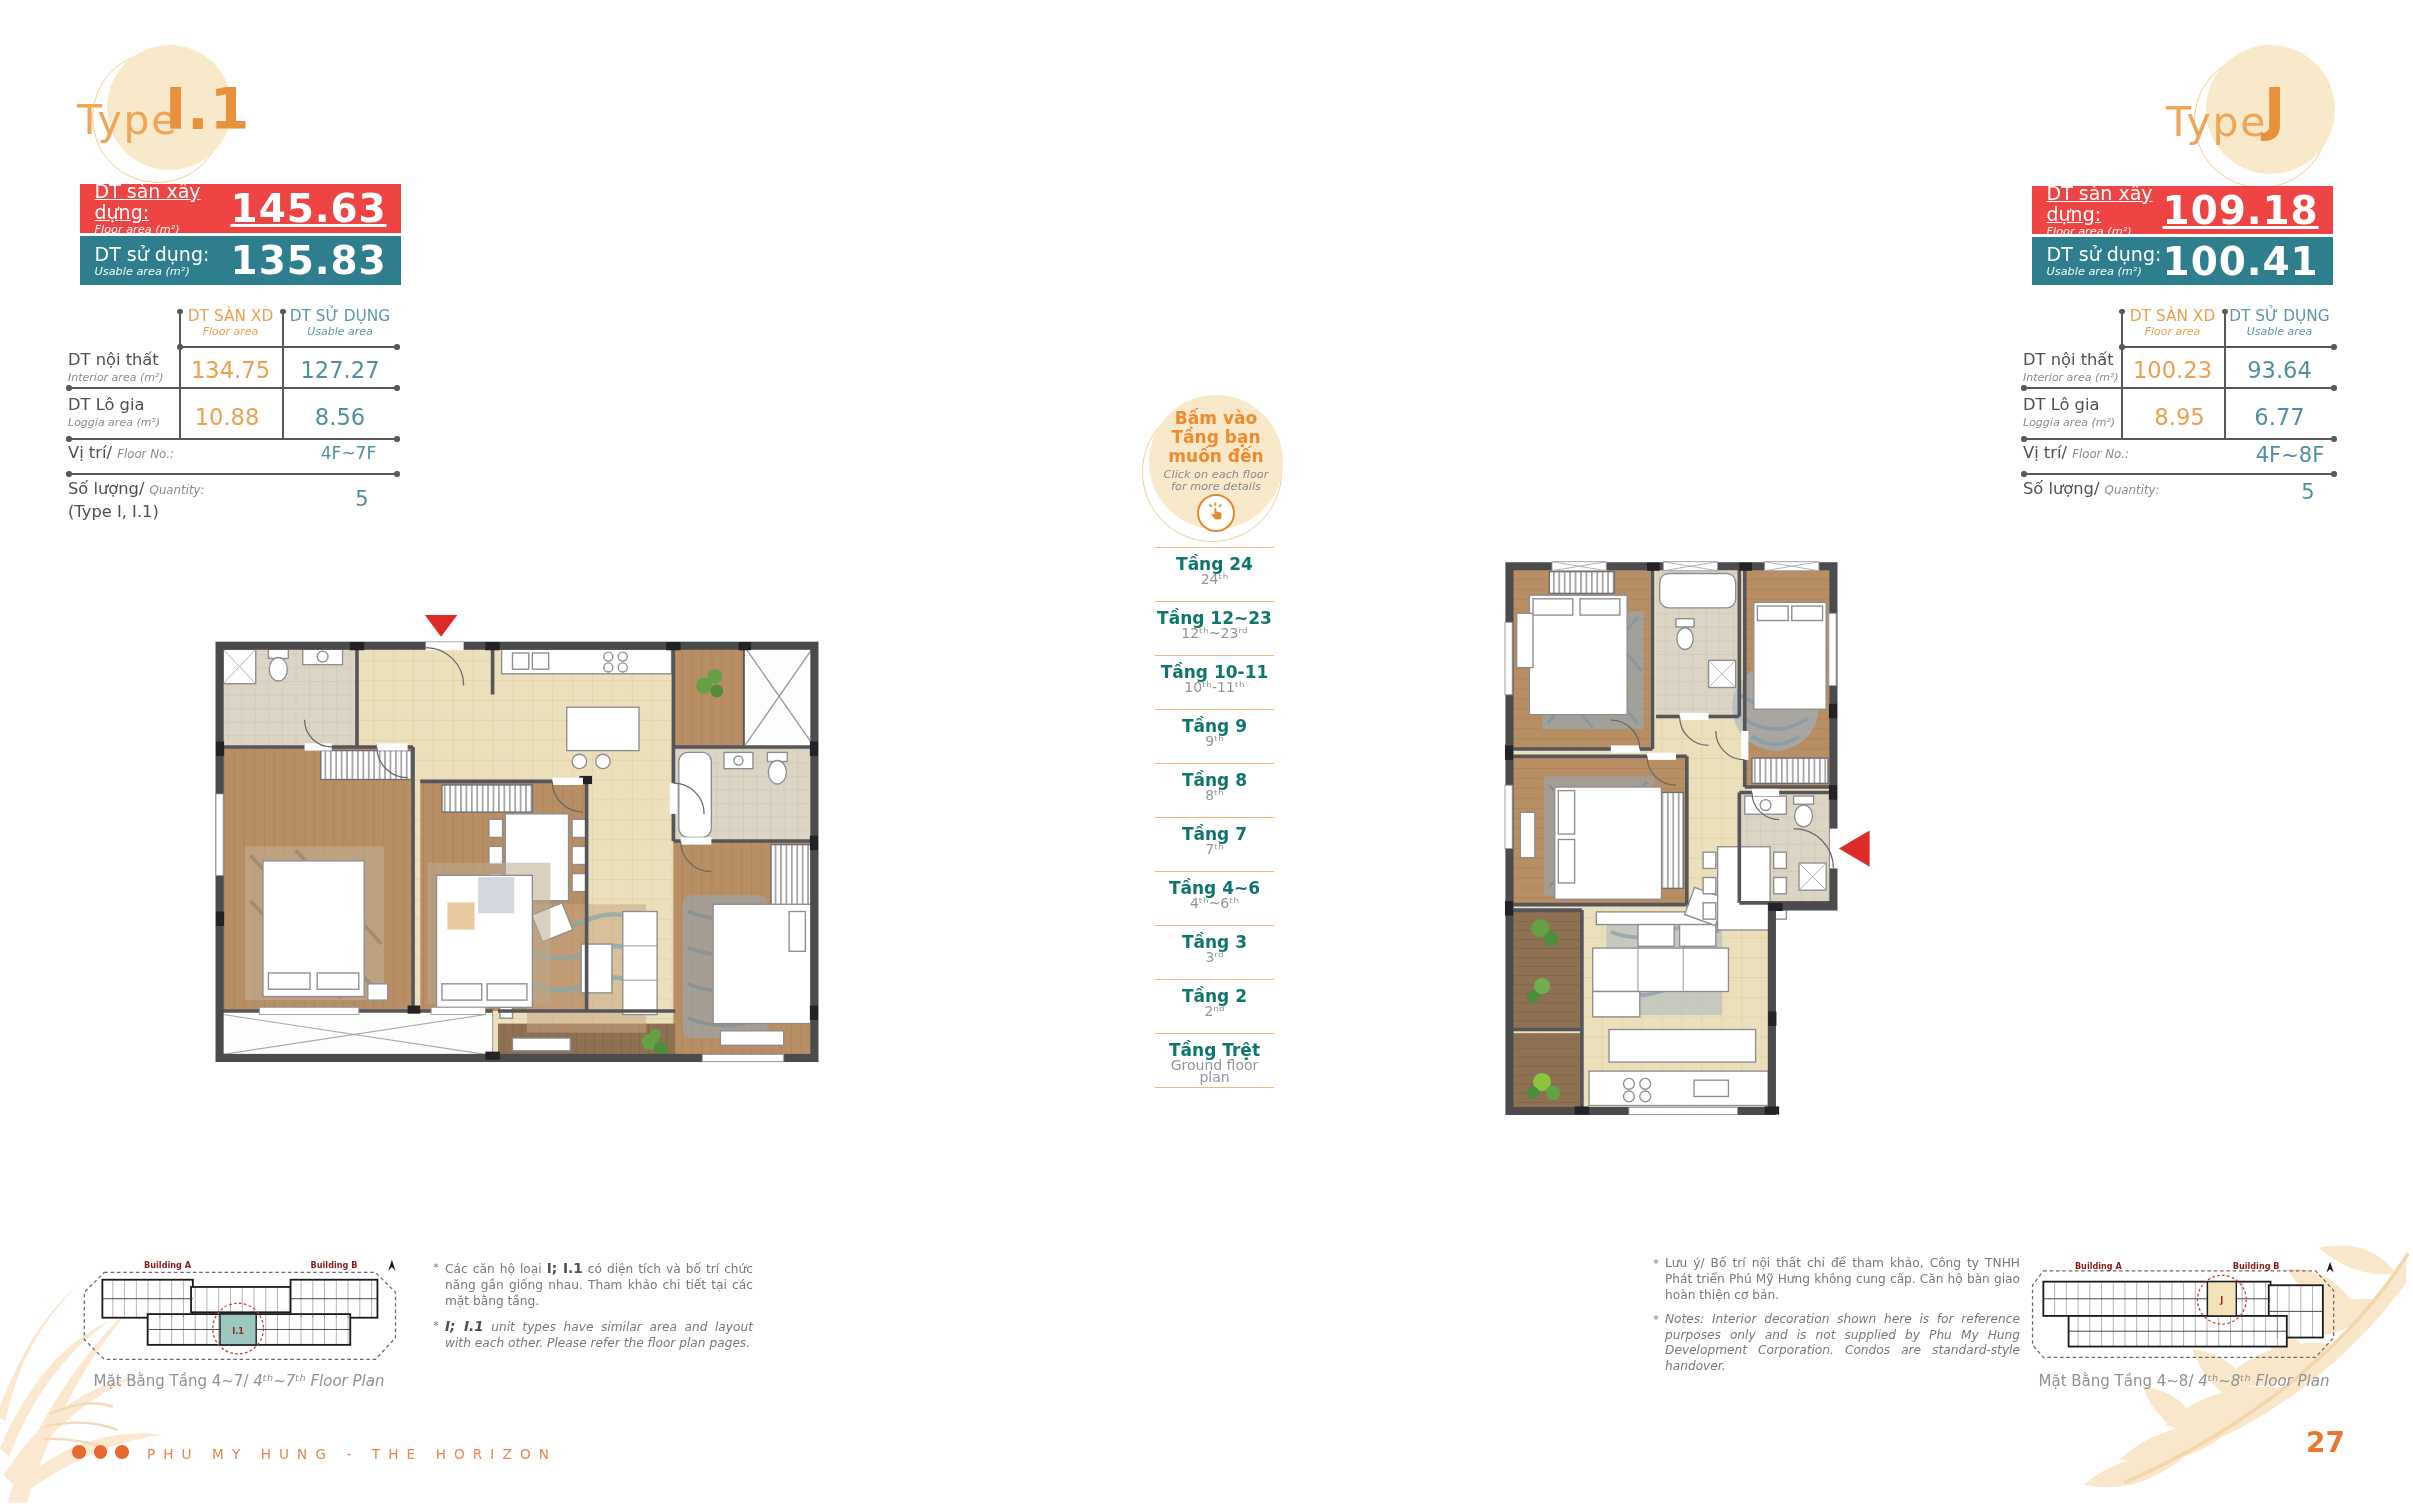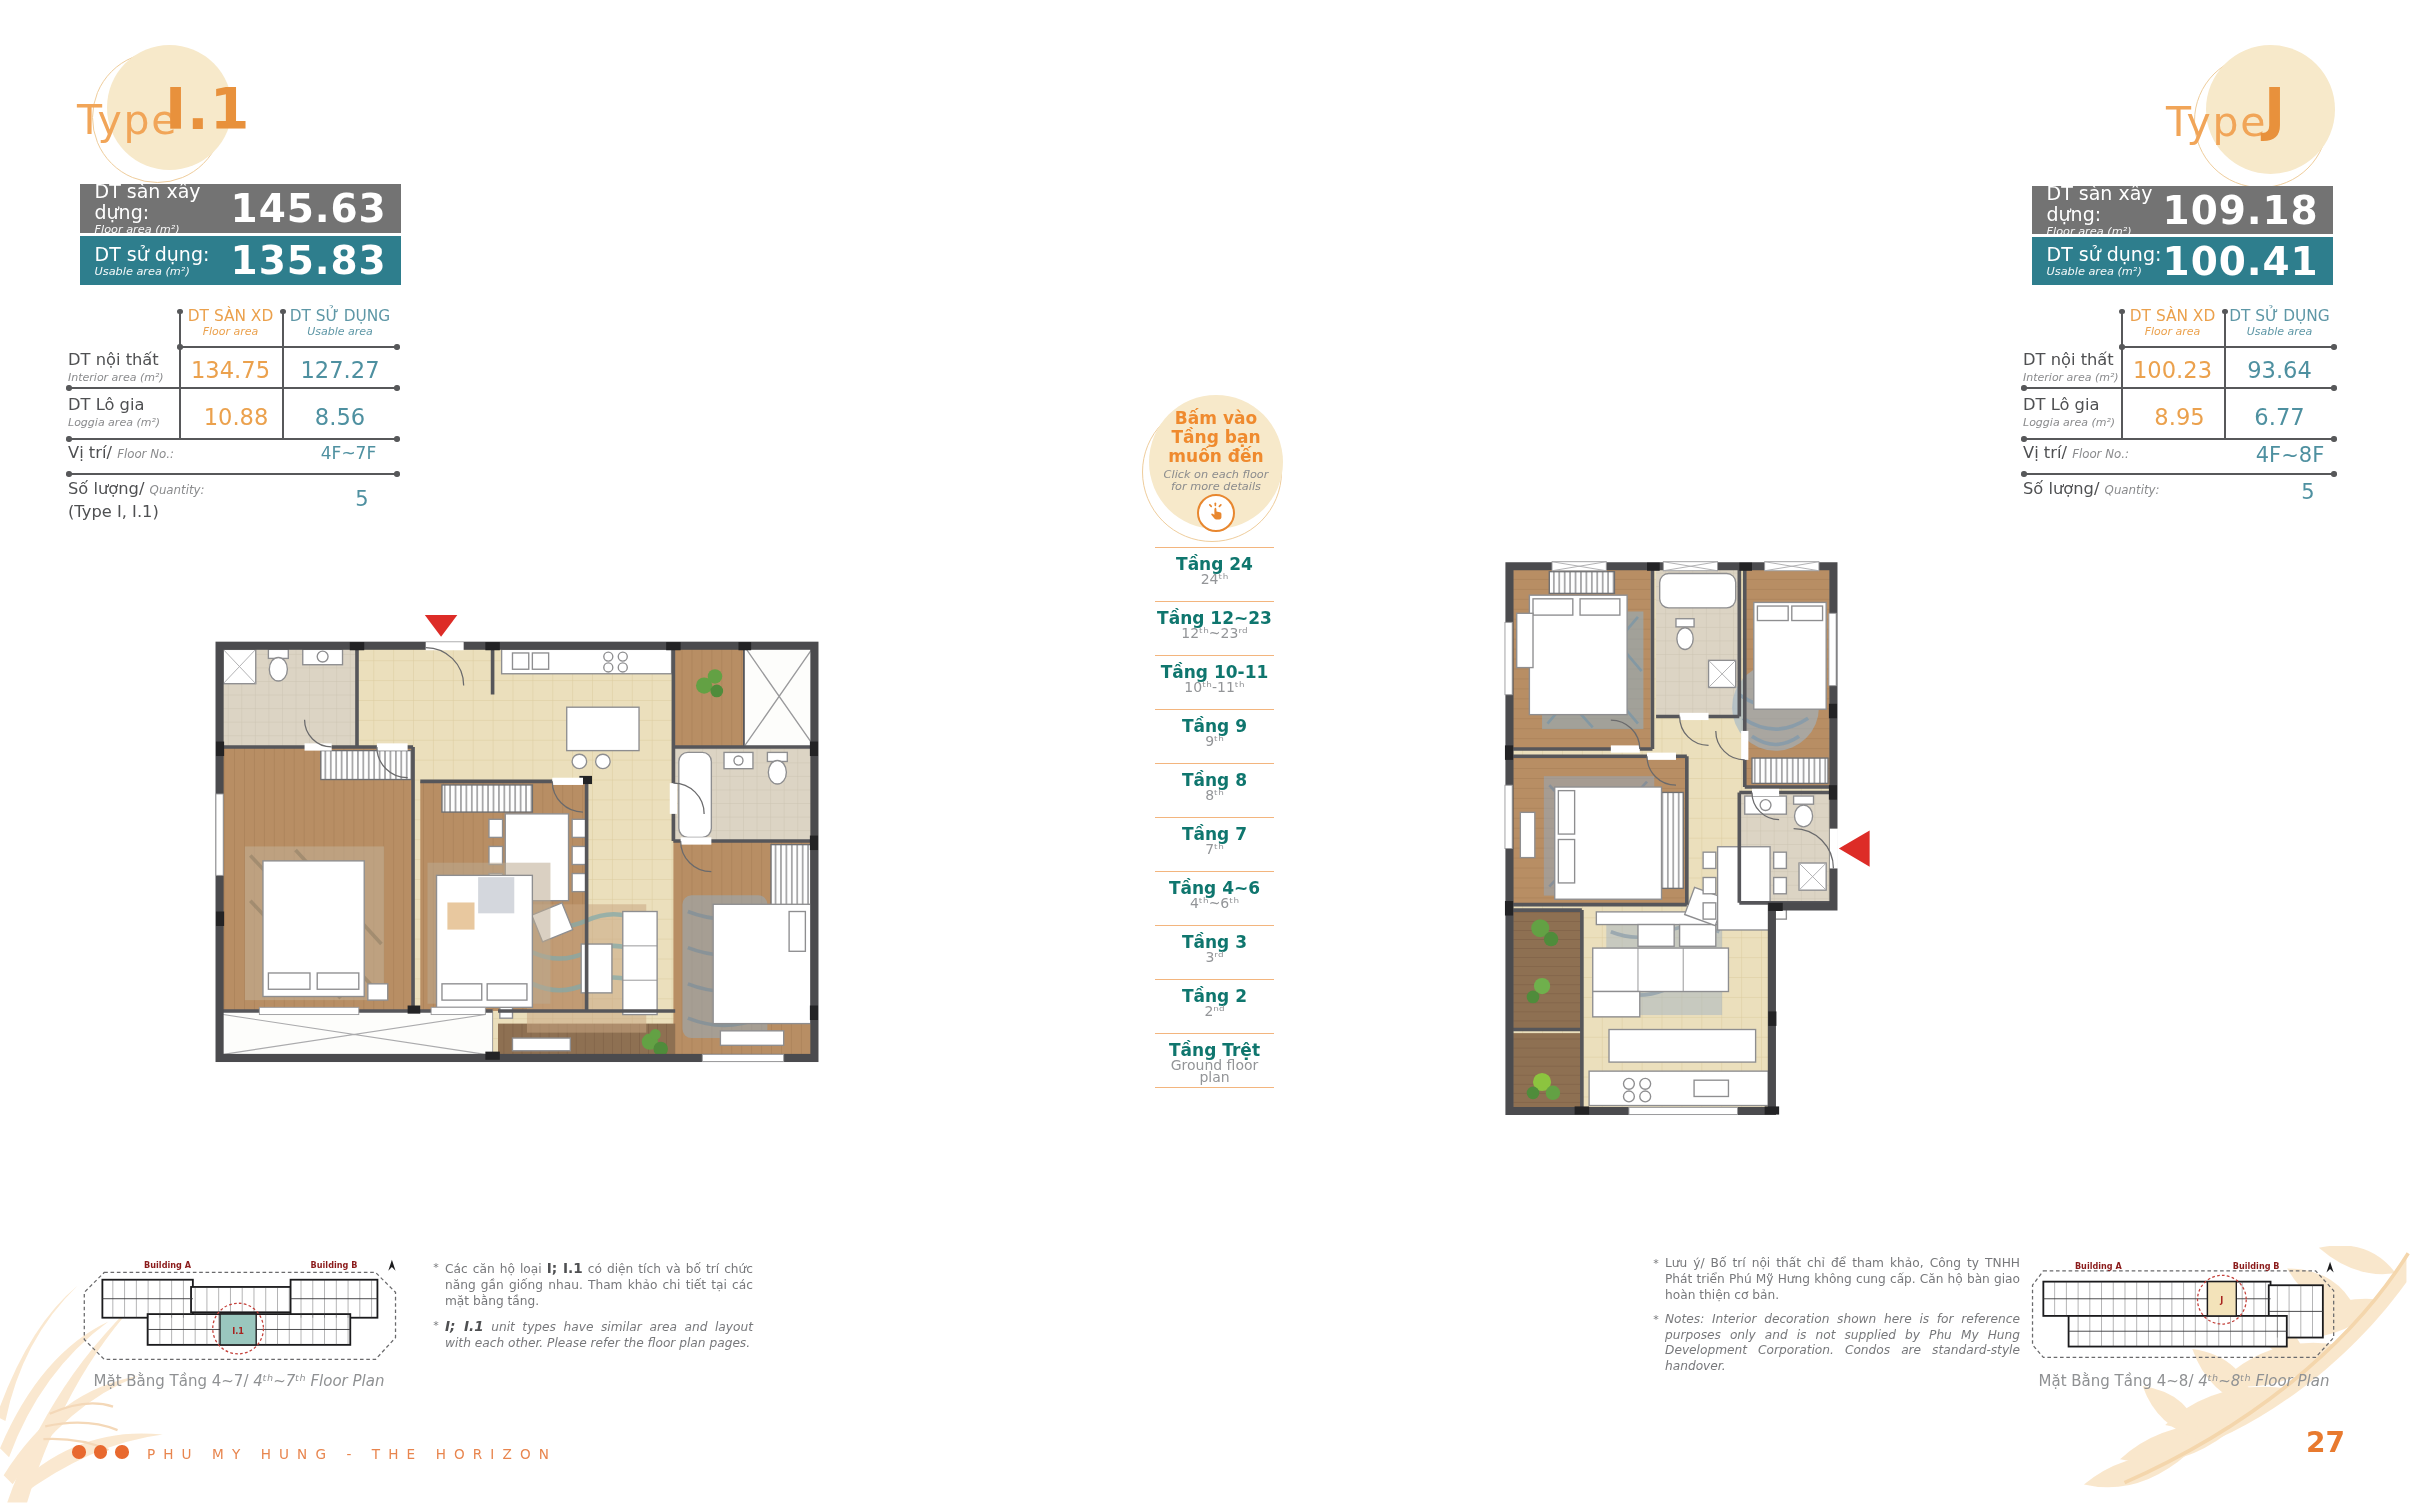--- a/index.html
+++ b/index.html
@@ -7,21 +7,21 @@
        font-family:"DejaVu Sans","Liberation Sans",sans-serif;color:#4F5052;}
   .abs{position:absolute;}
   
   .badge-ring{border:1.4px solid #EFCD9C;border-radius:50%;}
   .badge-circle{background:#F7E9CA;border-radius:50%;}
   .type-word{font-size:41px;letter-spacing:1.8px;color:#F1A558;}
   .type-name{font-size:57px;font-weight:800;color:#E8913C;letter-spacing:0.9px;}
   
   .banner{display:flex;align-items:center;justify-content:space-between;
           padding:0 14.5px;box-sizing:border-box;color:#fff;}
-  .banner-orange{background:#737373;}
+  .banner-orange{background:#ef4444;text-decoration:underline;}
   .banner-teal{background:#2E7E8D;}
   .banner .bvn{font-size:19px;line-height:21px;}
   .banner .ben{font-size:11.3px;font-style:italic;opacity:.95;}
   .banner .bval{font-size:39px;font-weight:800;letter-spacing:0.9px;}
   
   .spec{position:absolute;}
   .hline{position:absolute;height:1.8px;background:#57585A;}
   .hline::before,.hline::after{content:"";position:absolute;width:5.4px;height:5.4px;border-radius:50%;
          background:#57585A;top:-1.8px;}
   .hline::before{left:-1.8px;} .hline::after{right:-1.8px;}
@@ -133,21 +133,21 @@
   <div class="abs rlbl" style="left:0;top:45px;width:109px;">
     <span>DT nội thất</span>
     <span class="sub">Interior area (m²)</span>
   </div>
   <div class="abs valO" style="left:111px;top:51px;width:103px;">134.75</div>
   <div class="abs valT" style="left:214px;top:51px;width:116px;">127.27</div>
   <div class="abs rlbl" style="left:0;top:90px;width:109px;">
     <span>DT Lô gia</span>
     <span class="sub">Loggia area (m²)</span>
   </div>
-  <div class="abs valO" style="left:119px;top:98px;width:98px;">10.88</div>
+  <div class="abs valO" style="left:110px;top:98px;width:98px;">10.88</div>
   <div class="abs valT" style="left:214px;top:98px;width:116px;">8.56</div>
   <div class="abs rlbl" style="left:0;top:138px;">
     <span>Vị trí/</span>
     <span class="inline-en">Floor No.:</span>
   </div>
   <div class="abs valT" style="left:226px;top:137px;width:109px;font-size:17px;">4F~7F</div>
   <div class="abs rlbl" style="left:0;top:174px;">
     <span>Số lượng/</span>
     <span class="inline-en">Quantity:</span>
   </div>

